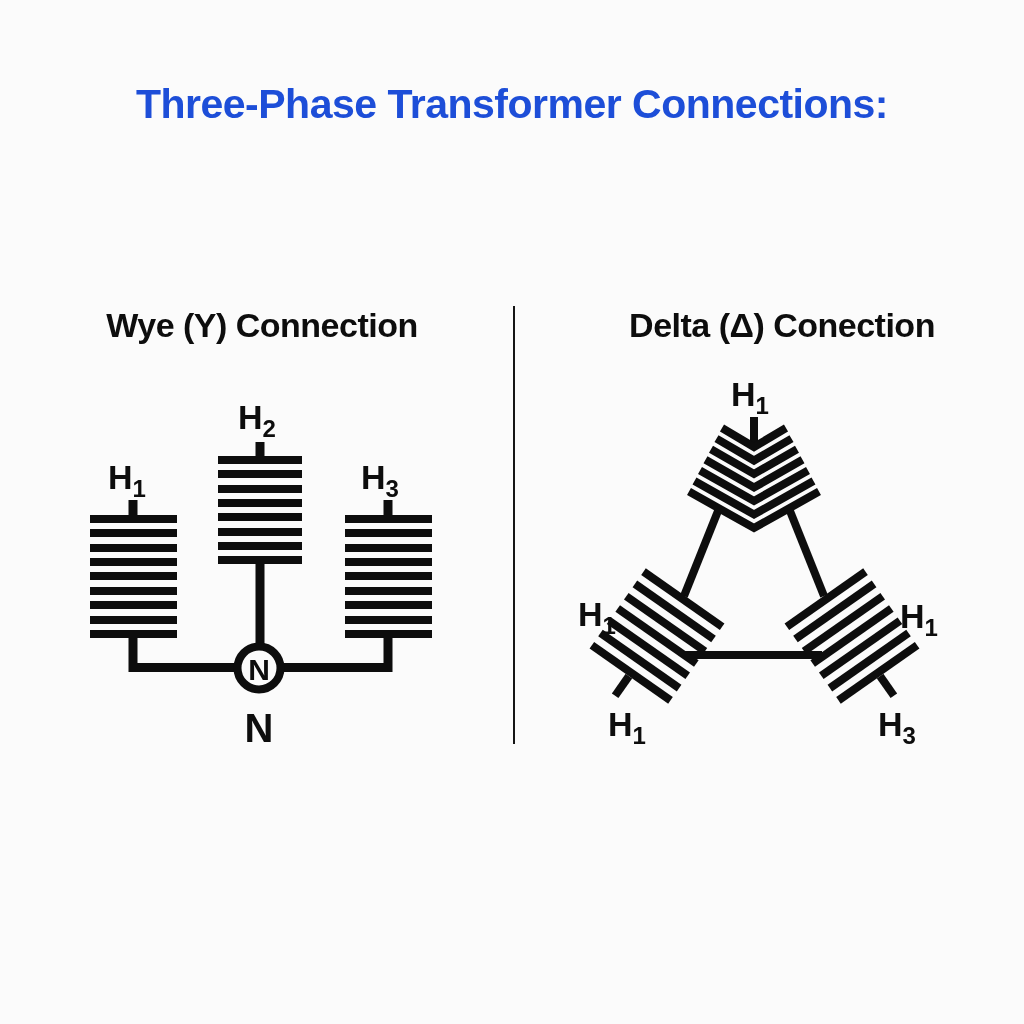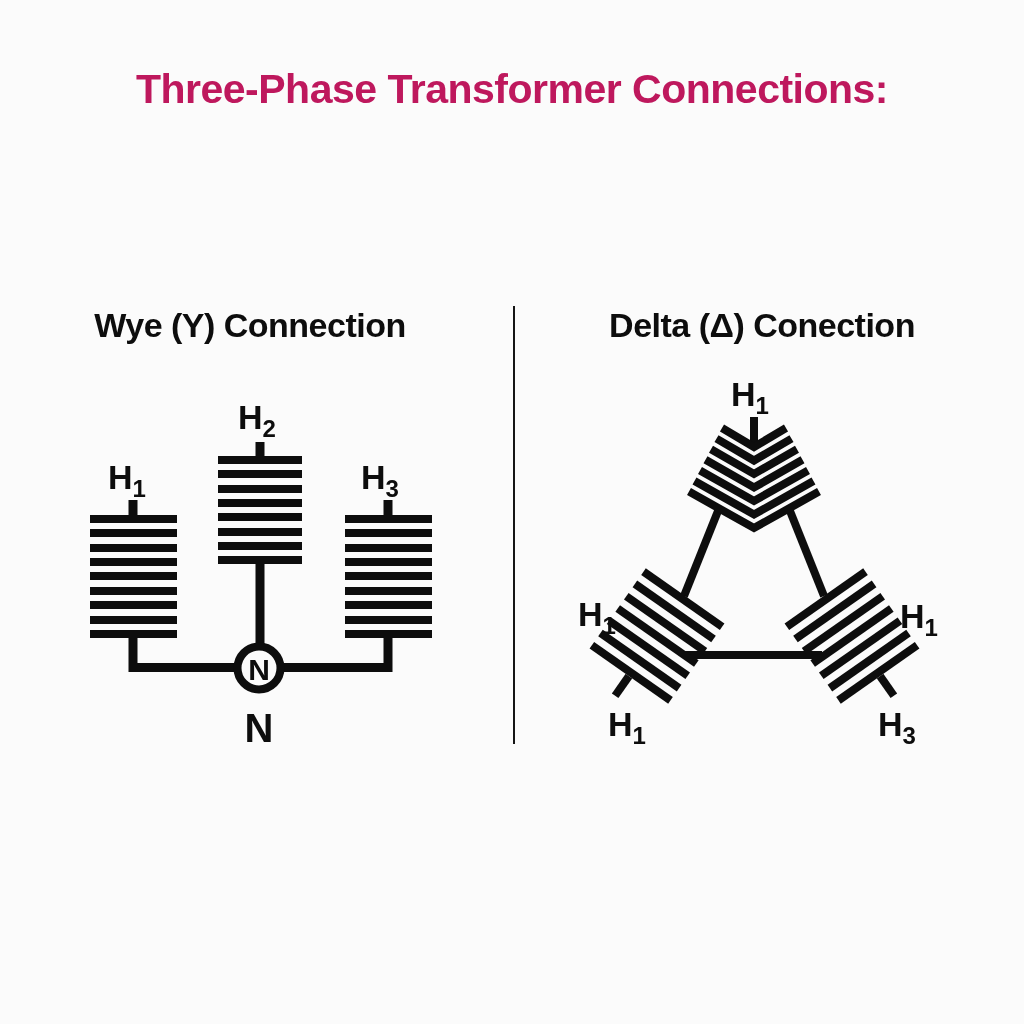--- a/index.html
+++ b/index.html
@@ -6,40 +6,40 @@
   .page{
     position:relative;
     width:1024px;height:1024px;
     background:#fbfbfb;
     font-family:"Liberation Sans", sans-serif;
     color:#111;
     overflow:hidden;
   }
   .title{
     position:absolute;
-    left:0;right:0;top:61px;
+    left:0;right:0;top:76px;
     text-align:center;
     font-weight:bold;
     font-size:41px;
     line-height:57px;
     letter-spacing:-0.5px;
-    color:#be185d;
+    color:#1d4ed8;
   }
   .panel-heading{
     position:absolute;
     top:306px;
     width:400px;
     text-align:center;
     font-weight:bold;
     font-size:34px;
     letter-spacing:-0.5px;
     color:#0d0d0d;
   }
-  .heading-wye{left:50px;}
-  .heading-delta{left:562px;}
+  .heading-wye{left:62px;}
+  .heading-delta{left:582px;}
   .divider{
     position:absolute;
     left:513px;top:306px;
     width:2px;height:438px;
     background:#151515;
   }
   svg{position:absolute;left:0;top:0;}
   .ink{stroke:#0d0d0d;fill:none;}
   .bar{fill:#0d0d0d;stroke:none;}
   .lbl{

